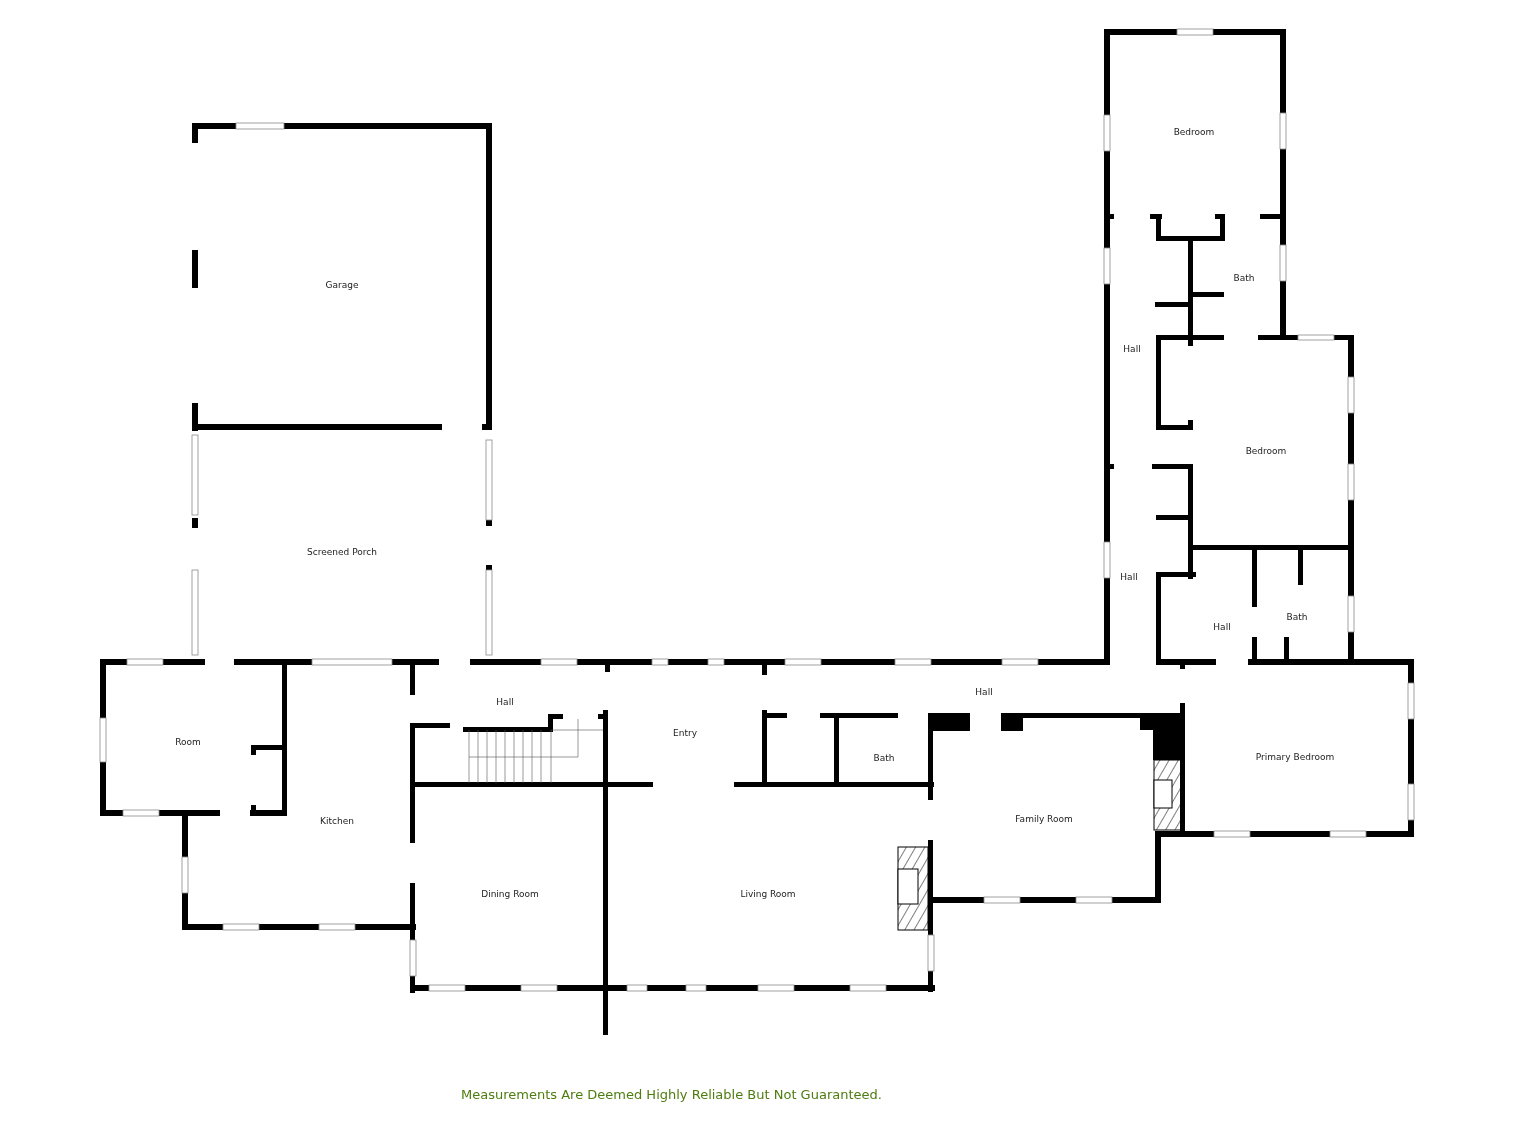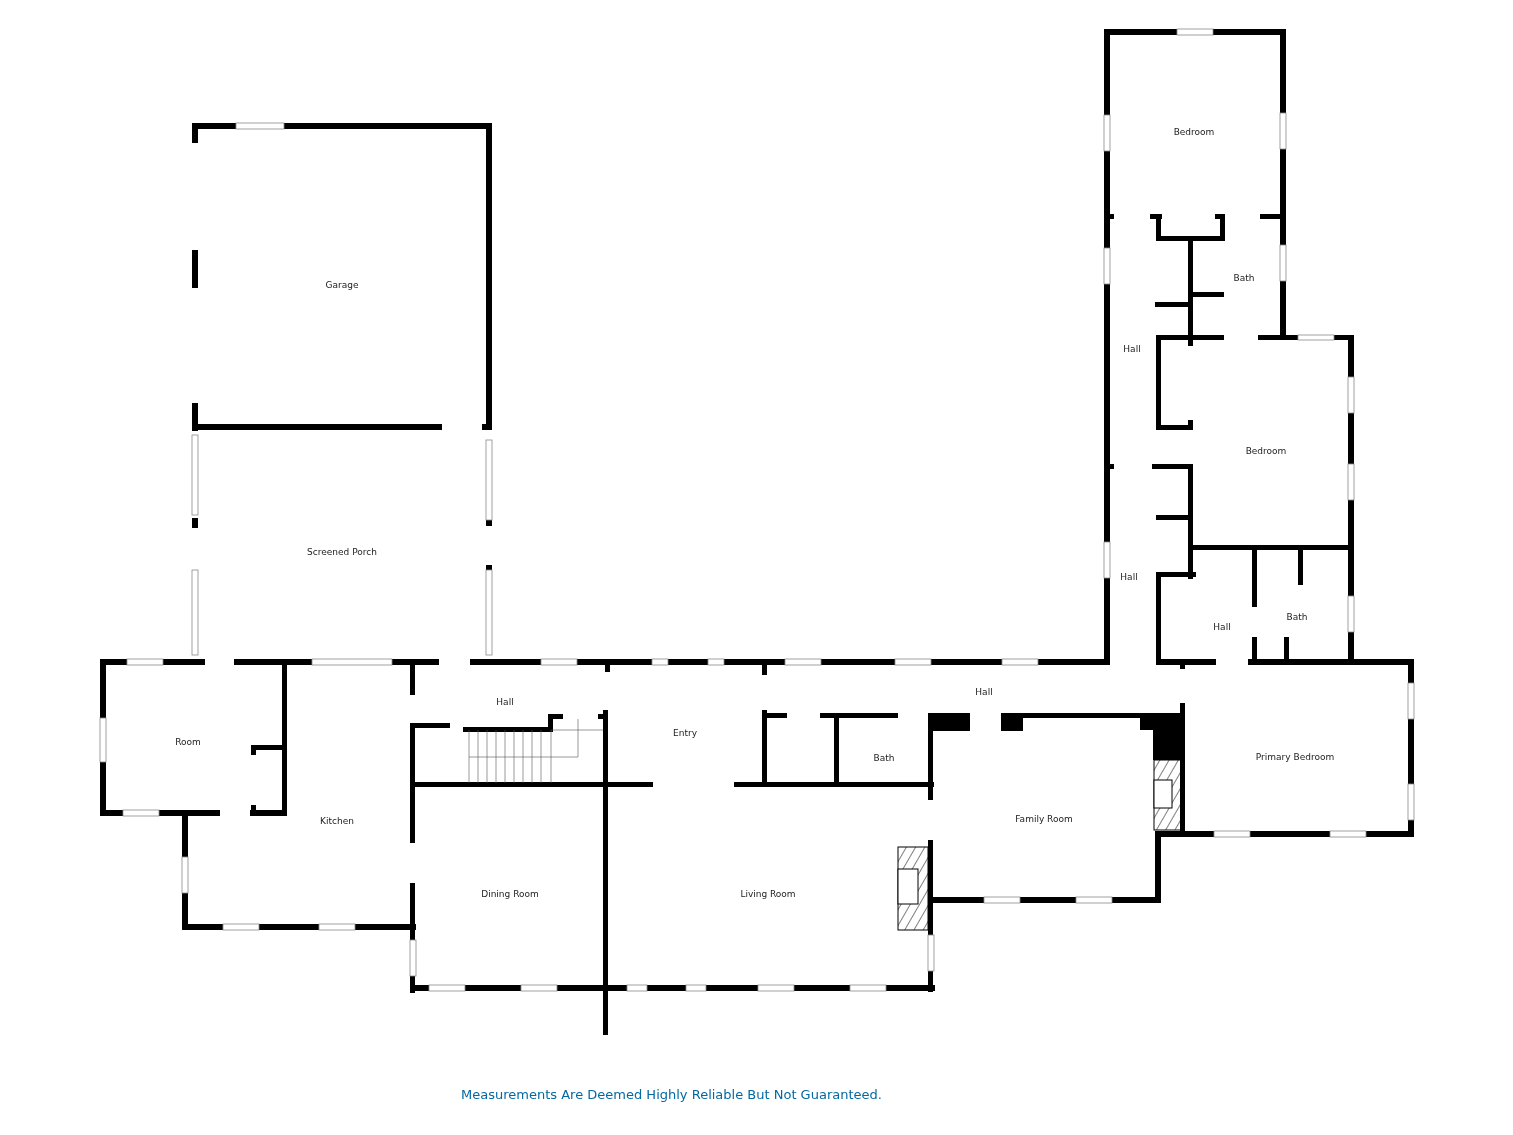--- a/index.html
+++ b/index.html
@@ -1,21 +1,21 @@
 <!DOCTYPE html>
 <html><head>
 <meta charset="utf-8">
 <style>
   html, body { margin:0; padding:0; background:#ffffff; }
   body { width:1513px; height:1135px; position:relative; overflow:hidden;
          font-family:"DejaVu Sans", sans-serif; }
   #plan { position:absolute; left:0; top:0; }
   .room-label { font-family:"DejaVu Sans", sans-serif; font-size:9px; fill:#222; text-anchor:middle; dominant-baseline:middle; }
   .disclaimer { position:absolute; top:1087px; left:0; width:1343px; text-align:center;
-                font-family:"DejaVu Sans", sans-serif; font-size:13px; color:#0369a1; }
+                font-family:"DejaVu Sans", sans-serif; font-size:13px; color:#4d7c0f; }
 </style>
 </head>
 <body>
 
 <svg id="plan" width="1513" height="1135" viewBox="0 0 1513 1135" xmlns="http://www.w3.org/2000/svg">
   <defs>
     <pattern id="hatch" patternUnits="userSpaceOnUse" width="8" height="8" patternTransform="rotate(30)">
       <line x1="0" y1="0" x2="0" y2="8" stroke="#000" stroke-width="1"></line>
     </pattern>
   </defs>

